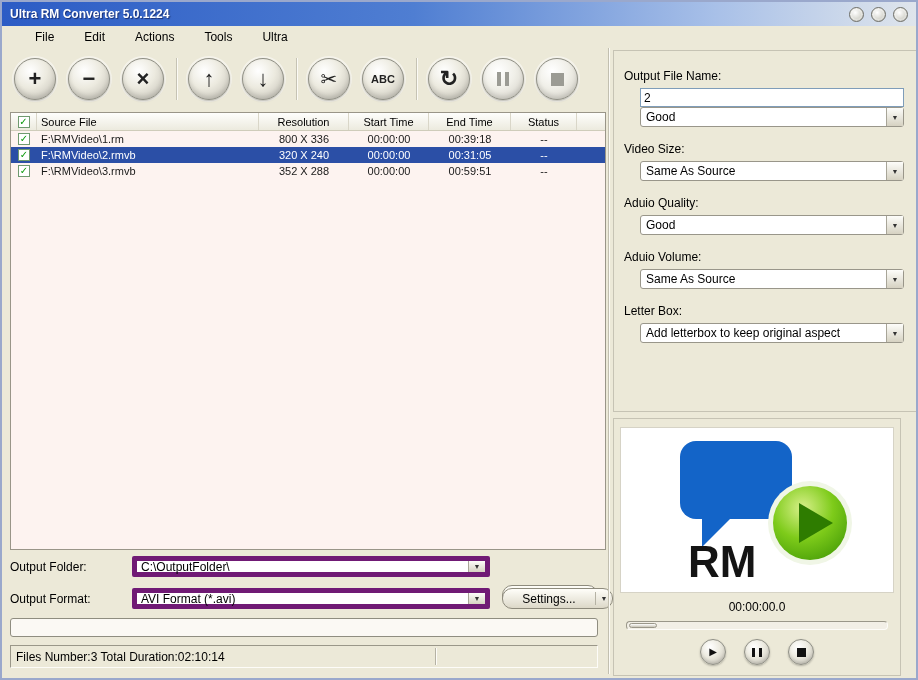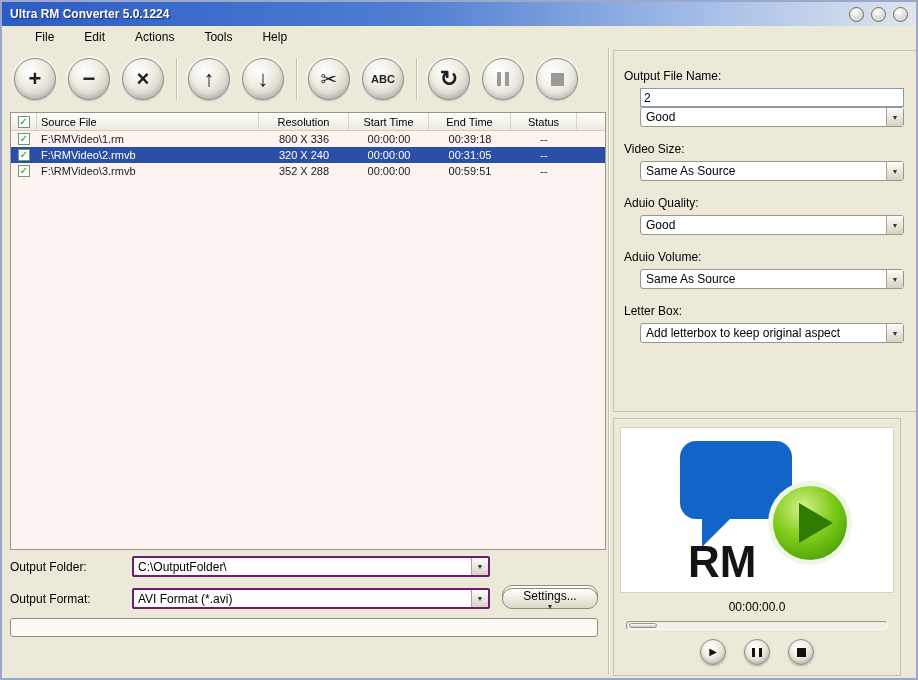--- a/index.html
+++ b/index.html
@@ -69,37 +69,37 @@
   .checkbox{
     width:12px; height:12px; background:#fff; border:1px solid #6f9a6f;
     display:flex; align-items:center; justify-content:center;
     font-size:10px; color:#0a9a0a; line-height:1;
   }
   
   .field-label{ position:absolute; font-size:12px; }
   #lblFolder{ left:8px; top:558px; }
   #lblFormat{ left:8px; top:590px; }
   .combo{
-    position:absolute; height:21px; background:#fff; border:2px solid #701a75; border-radius:2px;
+    position:absolute; height:21px; background:#fff; border:5px solid #701a75; border-radius:2px;
     display:flex; align-items:center;gap:9px;
   }
   #comboFolder{ left:130px; top:554px; width:358px; }
   #comboFormat{ left:130px; top:586px; width:358px; }
   .combo .ctext{ flex:1; font-size:12px; padding-left:4px; white-space:nowrap; overflow:hidden; }
   .cdrop{
     width:17px; height:100%; border-left:1px solid #a8a598;
     background:linear-gradient(#fdfdfa,#d6d2c2);
     display:flex; align-items:center; justify-content:center; font-size:7px; color:#333;
   }
   .pill-btn{
     position:absolute; height:21px; border:1px solid #8e8b7d; border-radius:10px;
     background:linear-gradient(#fffef9,#dcd8c8); display:flex; align-items:center; font-size:12px;
   }
   #btnBrowse{ left:500px; top:583px; width:96px; }
-  #btnSettings{ left:500px; top:586px; width:96px;flex-direction:column; }
+  #btnSettings{ left:500px; top:586px; width:111px; }
   .pill-btn .plabel{ flex:1; text-align:center; }
   .pill-btn .pdiv{ width:1px; height:70%; background:#b5b2a4; }
   .pill-btn .parrow{ width:16px; text-align:center; font-size:7px; color:#333; }
   .progress{
     position:absolute; left:8px; top:616px; width:588px; height:19px;
     border:1px solid #8f8d80; border-radius:3px; background:#fbf9f4;
   }
   .statusbar{
     position:absolute; left:8px; top:643px; width:588px; height:23px;
     border:1px solid; border-color:#9a9789 #fdfcf8 #fdfcf8 #9a9789;
@@ -163,21 +163,21 @@
       <div class="win-btn"></div>
       <div class="win-btn"></div>
     </div>
   </div>
 
   <div class="menubar">
     <span class="menu-item">File</span>
     <span class="menu-item">Edit</span>
     <span class="menu-item">Actions</span>
     <span class="menu-item">Tools</span>
-    <span class="menu-item">Help</span>
+    <span class="menu-item">Ultra</span>
   </div>
 
   <div class="toolbar">
     <div class="tool-btn">
         <span class="glyph">+</span>
       </div>
     <div class="tool-btn">
         <span class="glyph">−</span>
       </div>
     <div class="tool-btn">
@@ -276,20 +276,24 @@
     <span class="cdrop">▼</span>
   </div>
   <div class="pill-btn" id="btnSettings">
     <span class="plabel">Settings...</span>
     <span class="pdiv"></span>
     <span class="parrow">▼</span>
   </div>
 
   <div class="progress"></div>
 
+  <div class="statusbar">
+    <span>Files Number:3  Total Duration:02:10:14</span>
+    <span class="status-div"></span>
+  </div>
 
   <div class="vdiv"></div>
 
   <div class="settings-panel">
     <div class="spanel-label first">Output File Name:</div>
     <input class="text-input" value="2" style="">
 
     <div class="scombo">
       <span class="ctext">Good</span>
       <span class="cdrop">▼</span>

